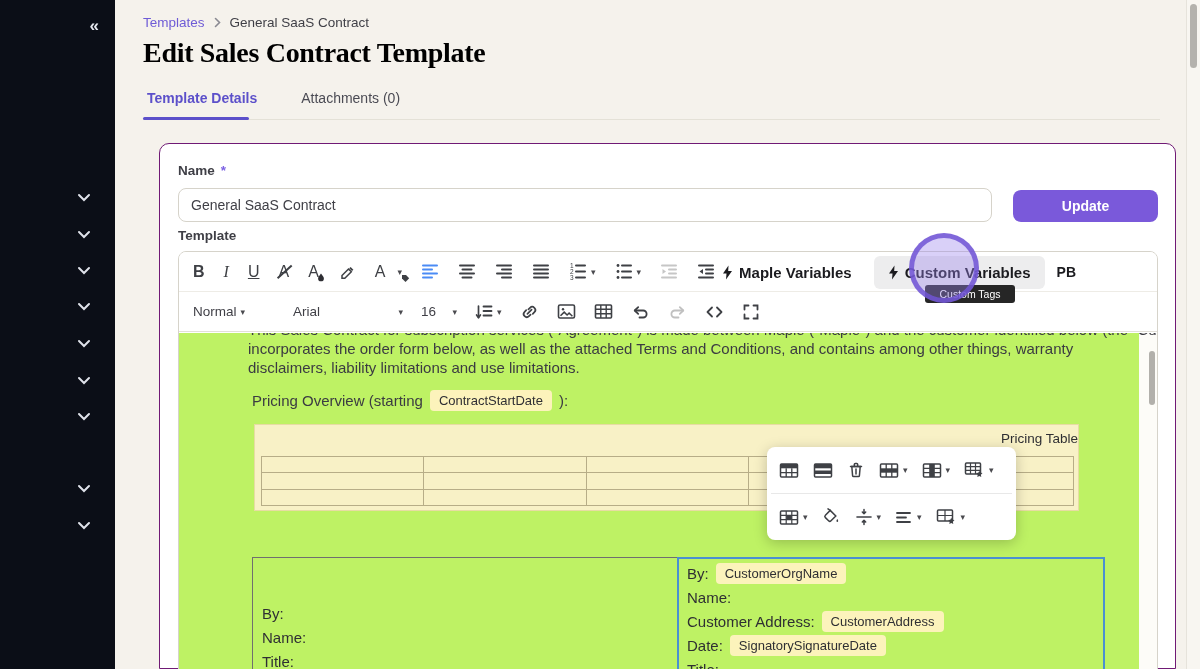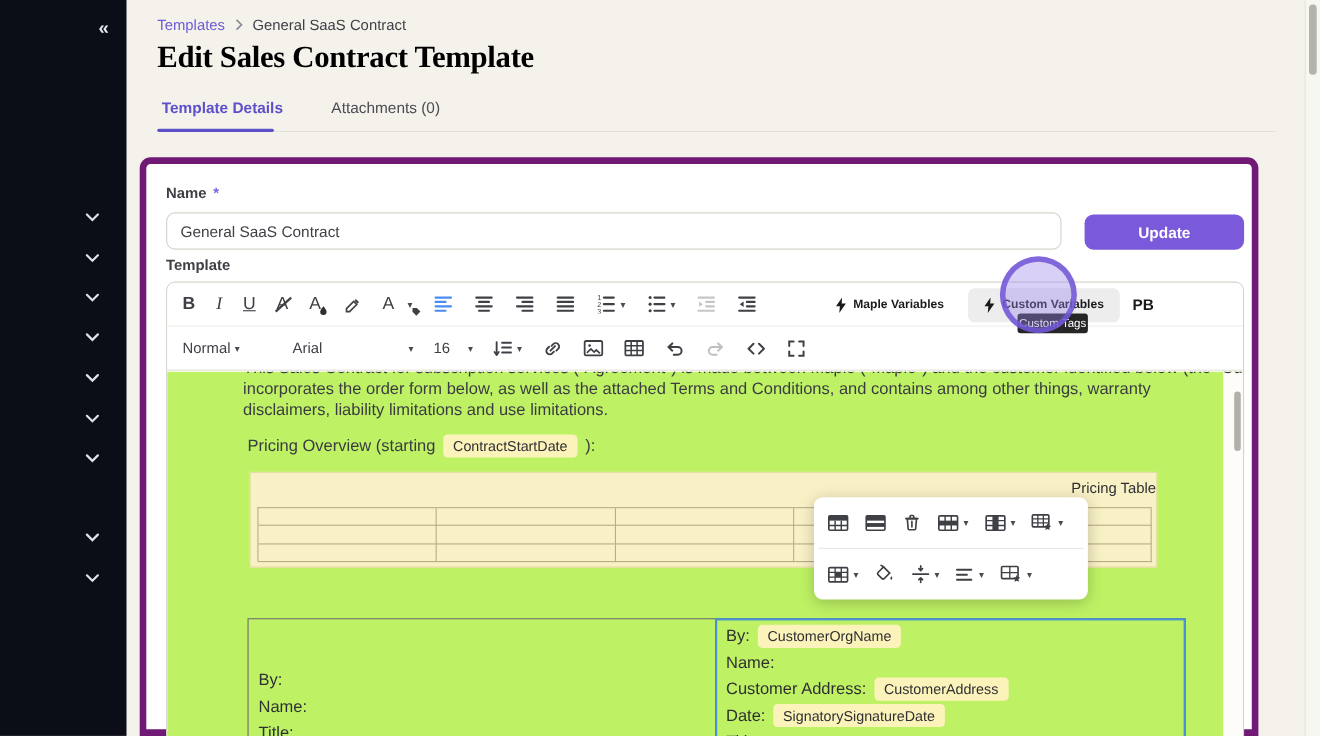--- a/index.html
+++ b/index.html
@@ -21,21 +21,21 @@
   .tab { color:#4b4b54; font-weight:500; cursor:pointer; padding:2px 4px; }
   .tab.active { color:#5c50ca; font-weight:700; }
   .tab-underline { position:absolute; left:28px; top:117px; width:106px; height:3px; background:#5c50ca; border-radius:3px; z-index:2;}
   .tabs-divider { position:absolute; left:28px; top:119px; width:1017px; height:1px; background:#e4e1d7; }
 
   
   .page-scroll { position:absolute; right:0; top:0; width:14px; height:669px; background:#f8f6f1; border-left:1px solid #e6e3db; }
   .page-scroll-thumb { position:absolute; left:3px; top:4px; width:7px; height:64px; background:#b4b2ad; border-radius:4px; }
 
   
-  .card { position:absolute; left:12px; top:143px; width:1017px; height:526px; background:#fff; border:6px solid #701a75; border-radius:10px 10px 0 0; }
+  .card { position:absolute; left:44px; top:143px; width:1017px; height:526px; background:#fff; border:1px solid #701a75; border-radius:10px 10px 0 0; }
   .field-label { position:absolute; font-size:13.5px; font-weight:600; color:#3f3f46; }
   .req { color:#7c62e3; margin-left:6px; font-weight:700; }
   .name-input { position:absolute; left:18px; top:44px; width:814px; height:34px; border:1px solid #d6d3ca; border-radius:8px; background:#fff; padding:0 12px; font-size:14px; color:#3f3f46; font-family:"Liberation Sans",sans-serif; outline:none; }
   .update-btn { position:absolute; left:853px; top:46px; width:145px; height:32px; background:#7a59da; border:none; border-radius:8px; color:#fff; font-size:14px; font-weight:700; cursor:pointer; font-family:"Liberation Sans",sans-serif; }
 
   
   .editor { position:absolute; left:18px; top:107px; width:980px; height:419px; border:1px solid #d6d3ca; border-radius:8px 8px 0 0; background:#fff; overflow:hidden; }
   .tb-row { position:relative; display:flex; align-items:center; height:40px; padding-left:14px; background:#fff; }
   .tb-row1 { border-bottom:1px solid #eeece6; gap:19px; }
   .tb-row2 { border-bottom:1px solid #e3e0d8; gap:18px; height:40px; }
@@ -43,21 +43,21 @@
   .ltr { font-size:16px; color:#3e4045; line-height:18px; }
   .ltr.b { font-weight:700; }
   .ltr.i { font-style:italic; font-family:"Liberation Serif", serif; }
   .ltr.u { text-decoration:underline; }
   .clearwrap { position:relative; }
   .clearwrap .slash { position:absolute; left:-3px; top:8px; width:19px; height:1.6px; background:#3e4045; transform:rotate(-42deg); }
   .dropglyph { position:relative; }
   .dropglyph svg { position:absolute; right:-6px; bottom:-2px; }
   .caret { font-size:9px; color:#4a4a4f; margin-left:4px; }
   .tb-right { position:absolute; right:81px; top:0; height:40px; display:flex; align-items:center; gap:12px; }
-  .var-btn { display:inline-flex; align-items:center; gap:6px; font-size:11px; font-weight:700; color:#1b1b1f; cursor:pointer; padding:8px 10px; border-radius:6px; }
+  .var-btn { display:inline-flex; align-items:center; gap:6px; font-size:15px; font-weight:700; color:#1b1b1f; cursor:pointer; padding:8px 10px; border-radius:6px; }
   .var-btn.pill { background:#ededee; padding:8px 14px; }
   .pb { font-size:14px; font-weight:700; color:#1b1b1f; cursor:pointer; }
   .dd-label { font-size:13.5px; color:#3f3f46; cursor:pointer; display:inline-flex; align-items:center; }
   .dd-normal { width:82px; justify-content:flex-start; }
   .dd-font { width:110px; justify-content:space-between; }
   .dd-size { width:36px; justify-content:space-between; }
 
   
   .doc { position:absolute; left:0; top:81px; right:0; bottom:0; background:#bef264; overflow:hidden; }
   .doc-gutter { position:absolute; right:0; top:0; width:18px; bottom:0; background:#fdfcf8; }
@@ -80,21 +80,21 @@
   
   .sig-table { position:absolute; left:73px; top:224px; width:853px; height:140px; border:1px solid #6f6f6f; display:flex; background:transparent; }
   .sig-cell { font-size:15px; color:#2f2f33; }
   .sig-left { width:426px; border-right:1px solid #6f6f6f; padding:44px 0 0 9px; }
   .sig-left div { line-height:24px; }
   .sig-right { width:427px; padding:3px 0 0 9px; position:relative; }
   .sig-right:after { content:""; position:absolute; inset:-1px; border:2px solid #4a90d2; pointer-events:none; }
   .sig-row { display:flex; align-items:center; gap:7px; height:24px; }
 
   
-  .tooltip { position:absolute; left:810px; top:285px; width:64px; height:18px; background:#262626; color:#fff; font-size:10.5px; border-radius:3px; display:flex; align-items:center; justify-content:center; z-index:60; }
+  .tooltip { position:absolute; left:810px; top:285px; width:90px; height:18px; background:#262626; color:#fff; font-size:10.5px; border-radius:3px; display:flex; align-items:center; justify-content:center; z-index:60; }
   .spot-circle { position:absolute; left:794px; top:233px; width:70px; height:70px; border-radius:50%; border:5px solid rgba(113,85,213,.85); background:rgba(156,131,236,.38); z-index:70; pointer-events:none; }
 
   svg.ic { display:block; }
   svg.ic * { vector-effect:non-scaling-stroke; }
 </style>
 </head>
 <body>
 
 <aside class="sidebar">
   <span class="sb-collapse">«</span>

